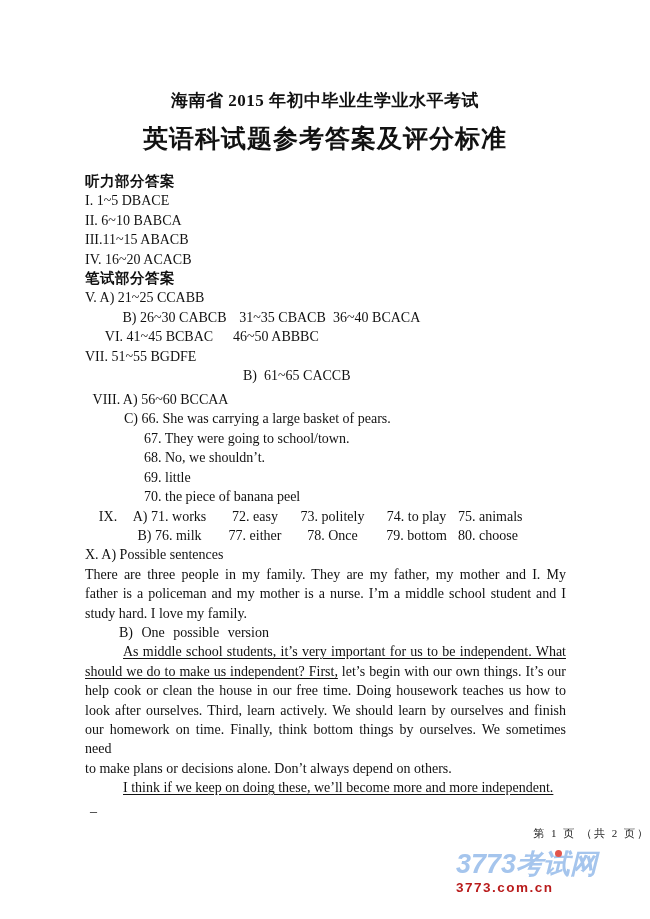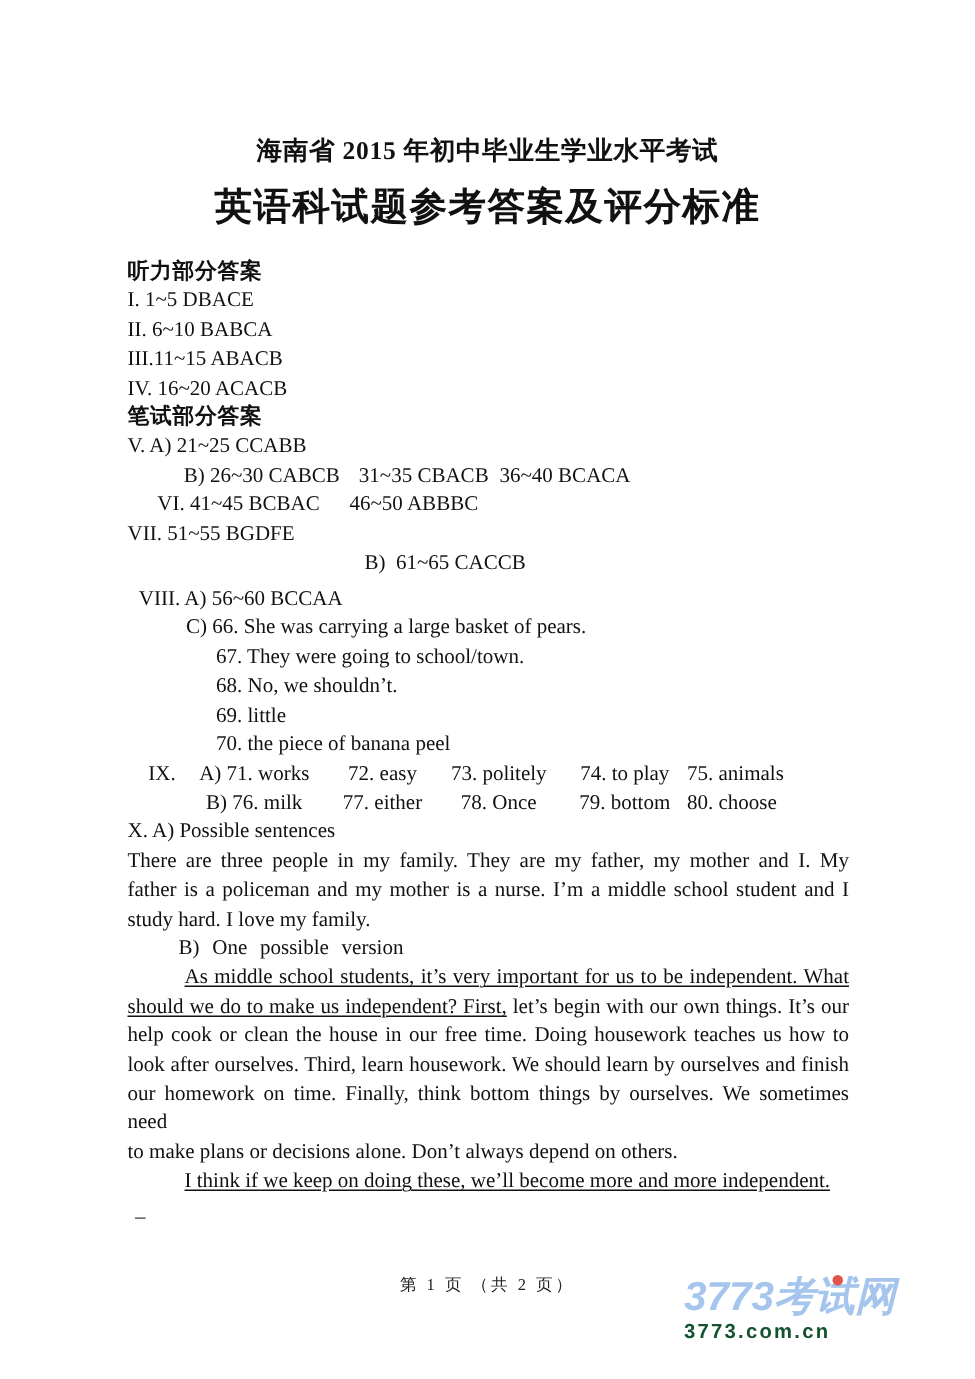--- a/index.html
+++ b/index.html
@@ -64,24 +64,24 @@
     vertical-align: top;
     text-align: center;
   }
   .u {
     text-decoration: underline;
     text-underline-offset: 2px;
     text-decoration-thickness: 1px;
   }
   .page-footer {
     position: absolute;
-    top: 849px;
+    top: 826px;
     left: 0;
     right: 0;
-    text-align: center;
+    text-align: right;
     font-size: 11px;
     letter-spacing: 2px;
     color: #222222;
   }
   .watermark {
     position: absolute;
     top: 849px;
     left: 456px;
     width: 188px;
     text-align: left;
@@ -142,30 +142,30 @@
       <div class="doc-line" style="margin-left: 12px;"><span class="cell" style="width: 22px;">IX.</span><span class="cell" style="width: 101px;">A) 71. works</span><span class="cell" style="width: 70px;">72. easy</span><span class="cell" style="width: 85px;">73. politely</span><span class="cell" style="width: 83px;">74. to play</span><span class="cell">75. animals</span></div>
       <div class="doc-line" style="margin-left: 34px;"><span class="cell" style="width: 101px;">B) 76. milk</span><span class="cell" style="width: 70px;">77. either</span><span class="cell" style="width: 85px;">78. Once</span><span class="cell" style="width: 83px;">79. bottom</span><span class="cell">80. choose</span></div>
       <div class="doc-line">X. A) Possible sentences</div>
       <div class="doc-line just" style="">There are three people in my family. They are my father, my mother and I. My</div>
       <div class="doc-line just">father is a policeman and my mother is a nurse. I’m a middle school student and I</div>
       <div class="doc-line">study hard. I love my family.</div>
       <div class="doc-line wide" style="margin-left: 34px;">B) One possible version</div>
       <div class="doc-line just" style="margin-left: 38px;"><span class="u">As middle school students, it’s very important for us to be independent. What</span></div>
       <div class="doc-line just"><span class="u">should we do to make us independent? First,</span><span> let’s begin with our own things. It’s our</span></div>
       <div class="doc-line just">help cook or clean the house in our free time. Doing housework teaches us how to</div>
-      <div class="doc-line just">look after ourselves. Third, learn housework. We should learn by ourselves and finish</div>
+      <div class="doc-line just">look after ourselves. Third, learn actively. We should learn by ourselves and finish</div>
       <div class="doc-line just">our homework on time. Finally, think bottom things by ourselves. We sometimes need</div>
       <div class="doc-line">to make plans or decisions alone. Don’t always depend on others.</div>
       <div class="doc-line" style="margin-left: 38px;"><span class="u">I think if we keep on doing these, we’ll become more and more independent.</span></div>
       <div class="doc-line dash" style="margin-left: 5px;">–</div>
     </div>
 
   <div class="page-footer">
     <span>第 1 页 （共 2 页）</span>
   </div>
 
   <div class="watermark">
     <div class="wm-logo" style="color: rgb(165, 197, 237);">3773考试网</div>
     <span class="wm-dot" style="background: rgb(226, 84, 75);"></span>
-    <div class="wm-domain" style="color: #14532d;">3773.com.cn</div>
+    <div class="wm-domain" style="color: #b91c1c;">3773.com.cn</div>
   </div>
 
 </div>
 
 </body></html>

